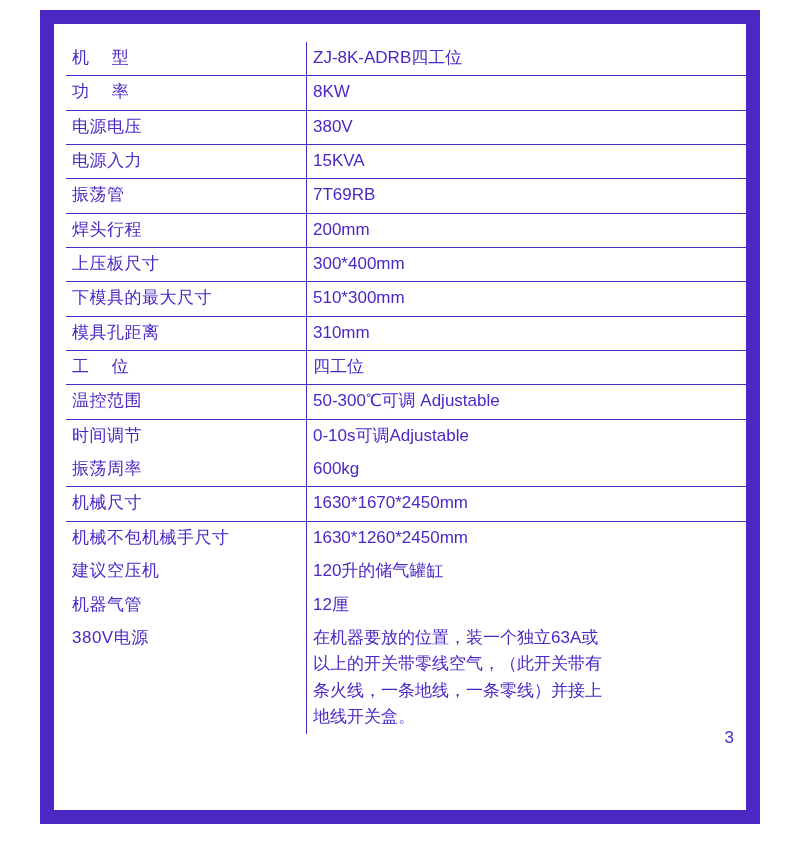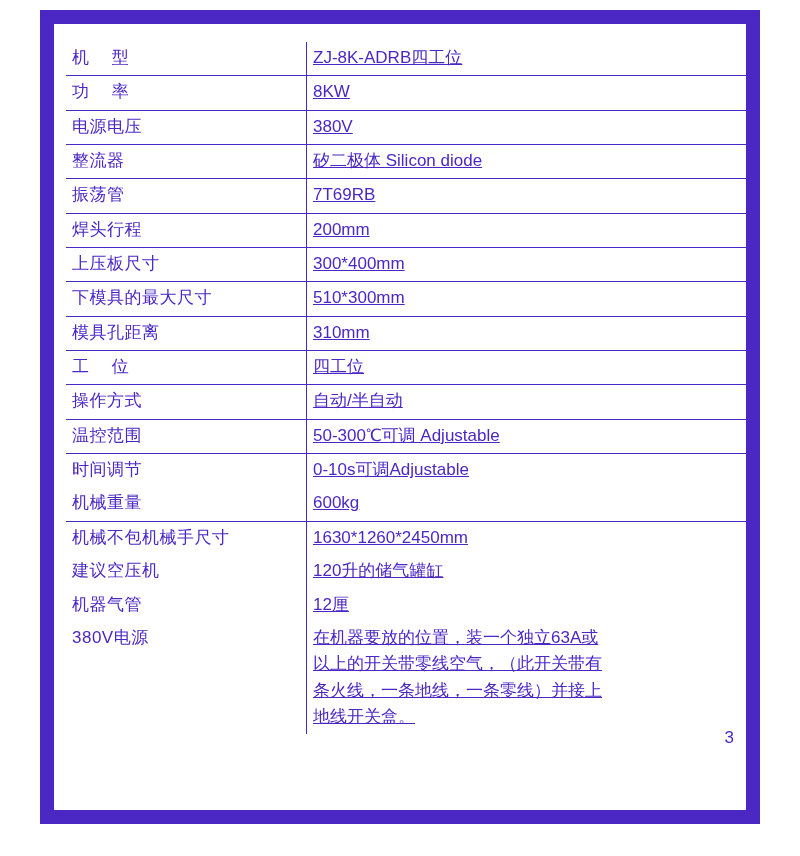--- a/index.html
+++ b/index.html
@@ -58,21 +58,20 @@
     border-bottom: none;
   }
   td.label {
     width: 228px;
     border-right: 1px solid #4b27c4;
     letter-spacing: 0.5px;
   }
   td.value {
     width: 440px;
     padding-left: 10px;
-    text-decoration: underline;
   }
   .spaced {
     letter-spacing: 9px;
   }
   .tail-text {
     position: absolute;
     right: 12px;
     top: 704px;
     font-size: 17px;
     color: #4b27c4;
@@ -92,22 +91,22 @@
           </tr>
           <tr>
             <td class="label"><span class="spaced">功  率</span></td>
             <td class="value">8KW</td>
           </tr>
           <tr>
             <td class="label">电源电压</td>
             <td class="value">380V</td>
           </tr>
           <tr>
-            <td class="label">整流器</td>
-            <td class="value">矽二极体  Silicon diode</td>
+            <td class="label">电源入力</td>
+            <td class="value">15KVA</td>
           </tr>
           <tr>
             <td class="label">振荡管</td>
             <td class="value">7T69RB</td>
           </tr>
           <tr>
             <td class="label">焊头行程</td>
             <td class="value">200mm</td>
           </tr>
           <tr>
@@ -120,34 +119,34 @@
           </tr>
           <tr>
             <td class="label">模具孔距离</td>
             <td class="value">310mm</td>
           </tr>
           <tr>
             <td class="label"><span class="spaced">工  位</span></td>
             <td class="value">四工位</td>
           </tr>
           <tr>
-            <td class="label">操作方式</td>
-            <td class="value">自动/半自动</td>
-          </tr>
-          <tr>
             <td class="label">温控范围</td>
             <td class="value">50-300℃可调 Adjustable</td>
           </tr>
           <tr class="no-rule">
             <td class="label">时间调节</td>
             <td class="value">0-10s可调Adjustable</td>
           </tr>
           <tr>
-            <td class="label">机械重量</td>
+            <td class="label">振荡周率</td>
             <td class="value">600kg</td>
+          </tr>
+          <tr>
+            <td class="label">机械尺寸</td>
+            <td class="value">1630*1670*2450mm</td>
           </tr>
           <tr class="no-rule">
             <td class="label">机械不包机械手尺寸</td>
             <td class="value">1630*1260*2450mm</td>
           </tr>
           <tr class="no-rule">
             <td class="label">建议空压机</td>
             <td class="value">120升的储气罐缸</td>
           </tr>
           <tr class="no-rule">

